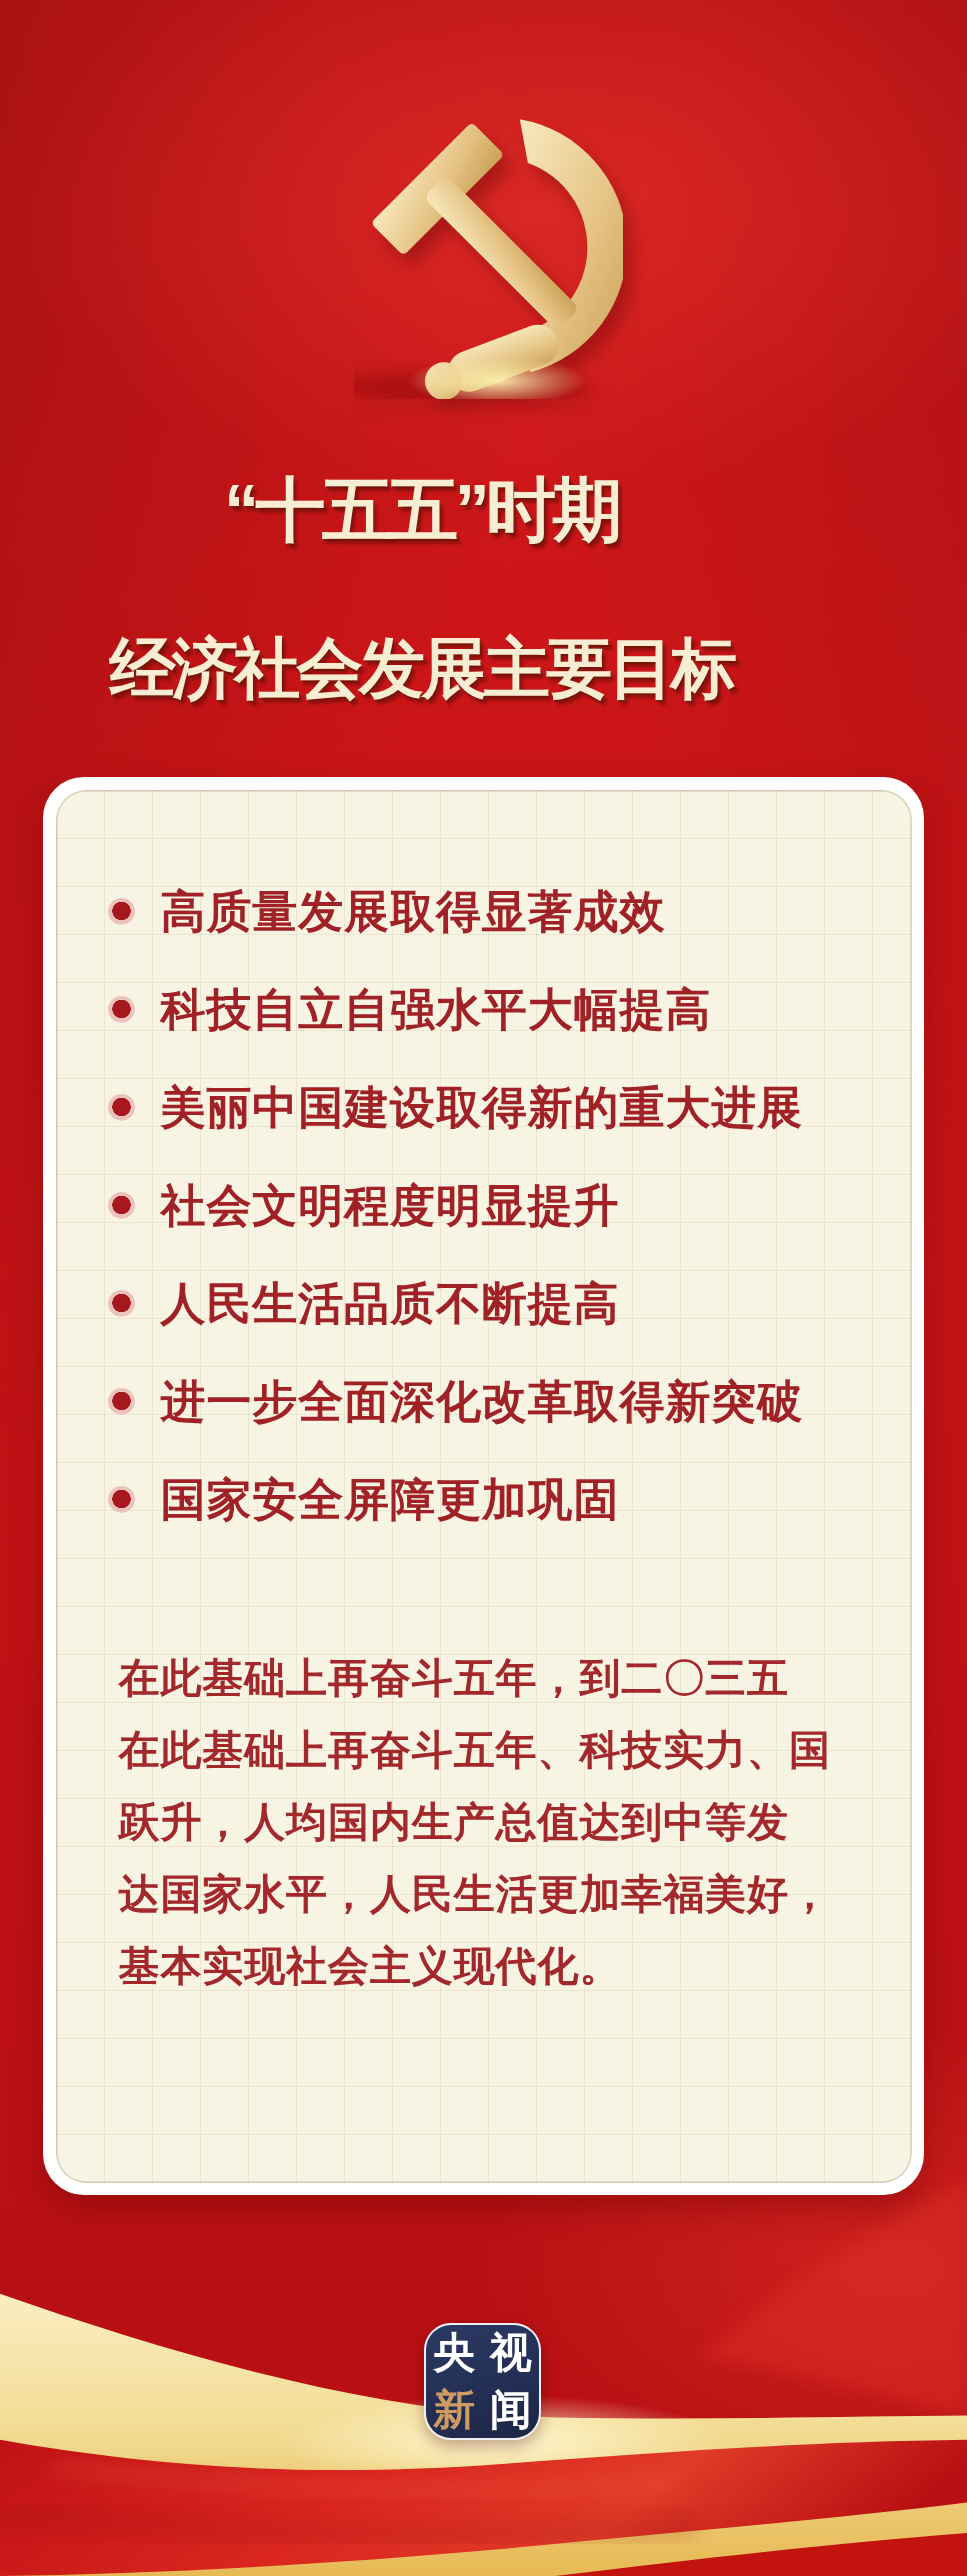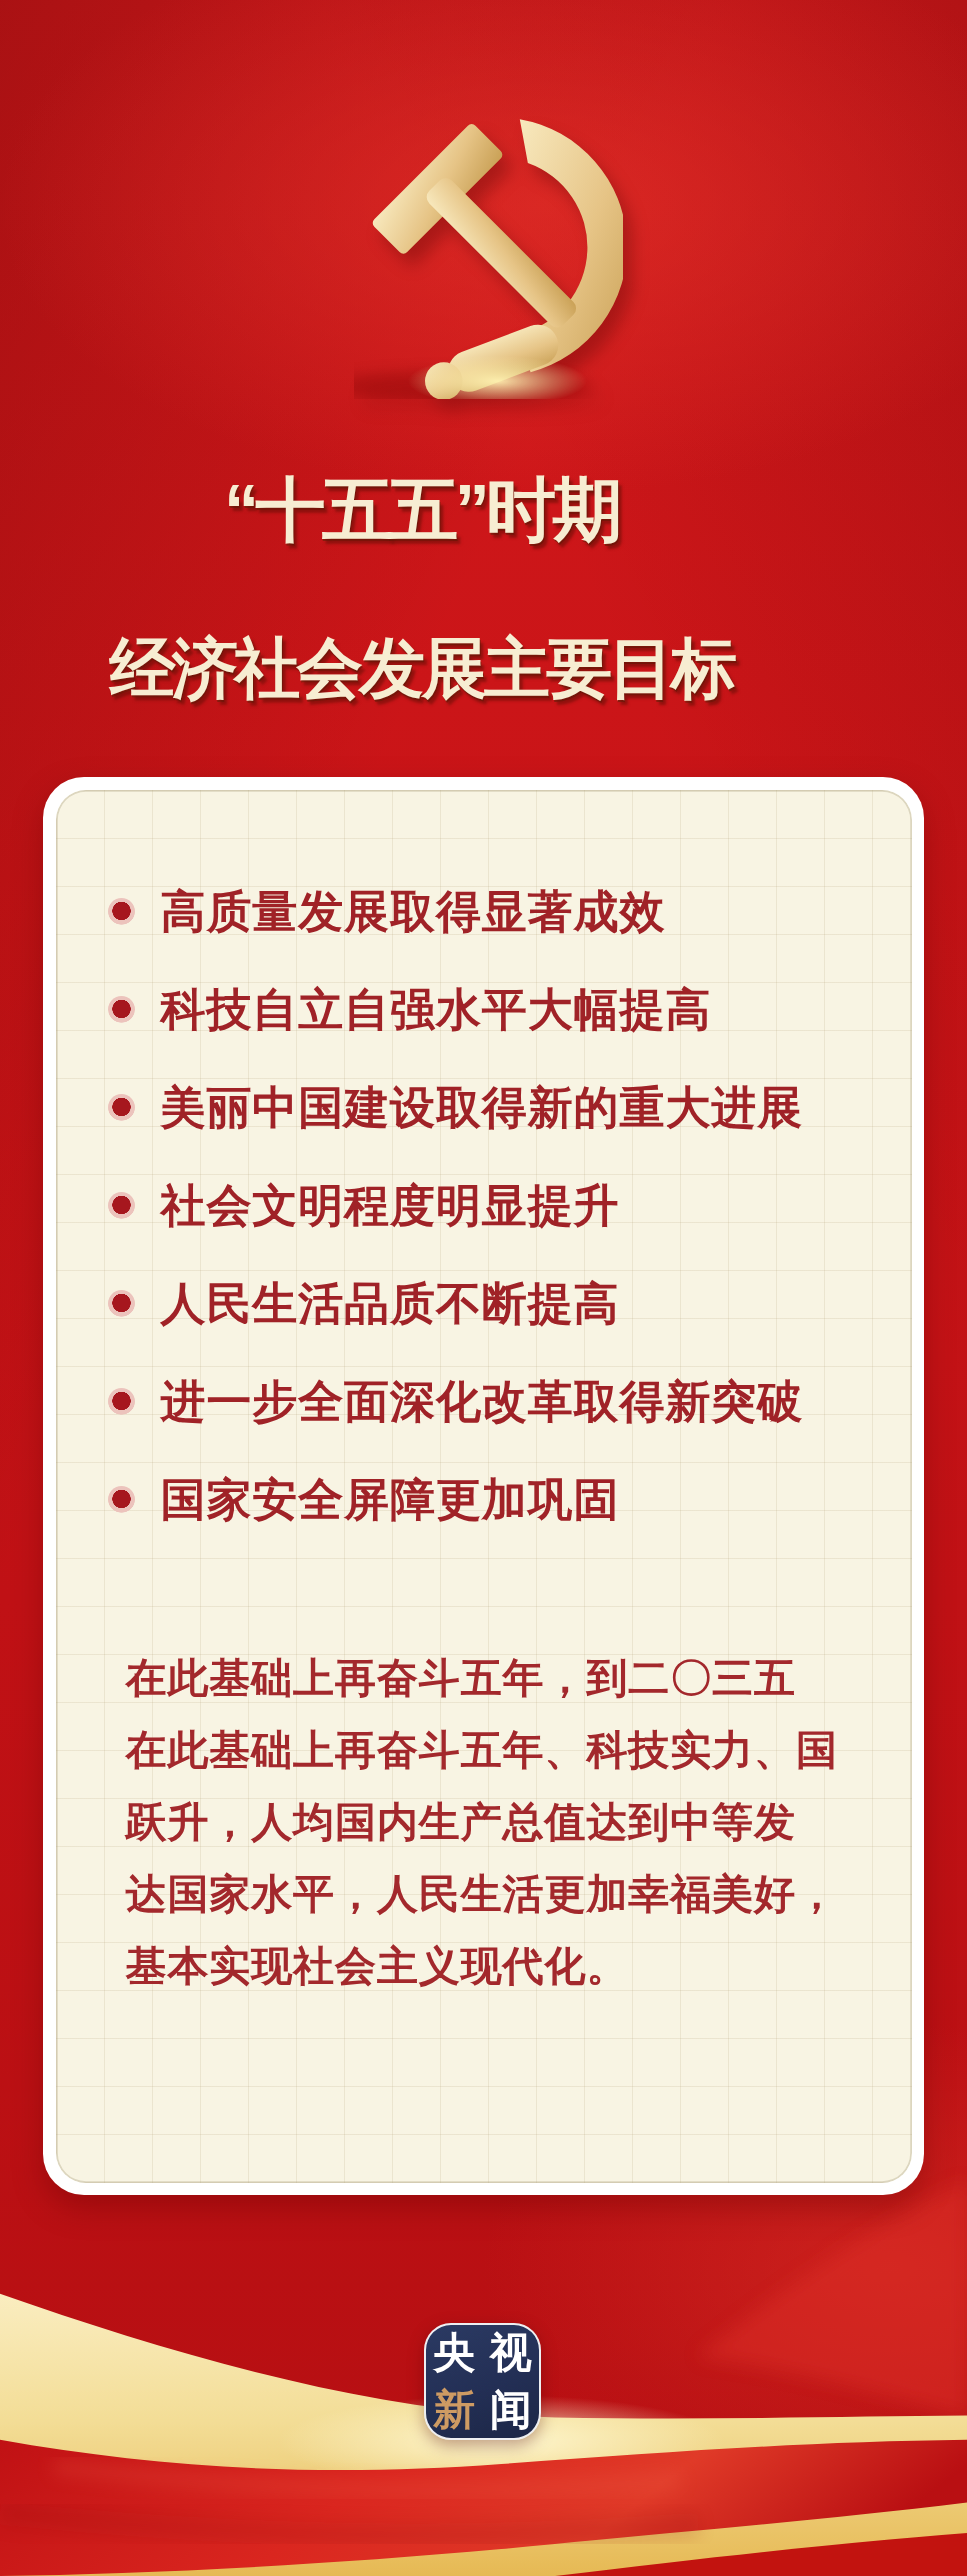--- a/index.html
+++ b/index.html
@@ -36,21 +36,21 @@
         background-image:
           linear-gradient(rgba(186,168,126,.20) 0.9px, transparent 0.9px),
           linear-gradient(90deg, rgba(186,168,126,.20) 0.9px, transparent 0.9px);
         background-size:48px 48px;
         box-shadow:inset 0 0 0 1.8px rgba(170,158,124,.35);}
   .goals{list-style:none;margin:4px;padding:0;position:absolute;left:0;top:69px;right:0;}
   .goals li{height:98px;display:flex;align-items:center;padding-left:48px;}
   .dot{flex:0 0 27px;width:27px;height:27px;margin-right:26px;border-radius:50%;
        background:radial-gradient(circle at 50% 48%, #A6171E 0 9px, #ECC3BC 9.4px 13.4px, rgba(0,0,0,0) 14px);}
   .goal-text{color:#A02227;font-size:45px;font-weight:700;letter-spacing:0.9px;white-space:nowrap;}
-  .para{position:absolute;left:70px;top:852px;right:36px;}
+  .para{position:absolute;left:63px;top:852px;right:36px;}
   .pline{color:#A3282C;font-size:41px;line-height:72px;font-weight:700;
          letter-spacing:0.9px;white-space:nowrap;}
   
   .logo{position:absolute;left:424px;top:2323px;width:117px;height:117px;
         background:linear-gradient(160deg,#2B3A63 0%, #232F55 55%, #1C2646 100%);
         border:2.7px solid rgba(255,255,255,.92);border-radius:27px;box-sizing:border-box;
         display:grid;grid-template-columns:1fr 1fr;grid-template-rows:1fr 1fr;
         align-items:center;justify-items:center;
         box-shadow:0 5.4px 16px rgba(80,4,2,.35);}
   .lc{color:#ffffff;font-size:42px;font-weight:800;line-height:1;}

